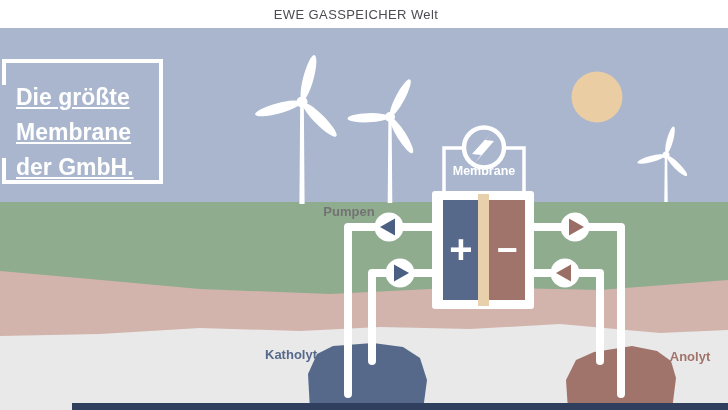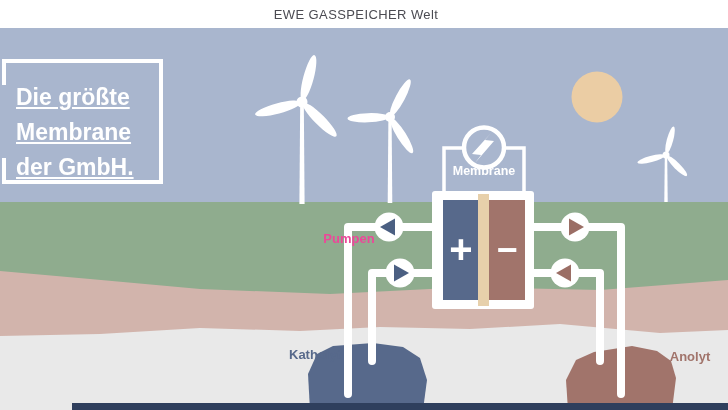--- a/index.html
+++ b/index.html
@@ -3,23 +3,23 @@
 <meta charset="utf-8">
 <title>EWE Gasspeicher Infografik</title>
 <style>
   html,body{margin:0;padding:0;}
   body{font-family:"Liberation Sans", sans-serif;}
   .stage{position:relative;width:728px;height:410px;background:#ffffff;overflow:hidden;}
   .scene-svg{position:absolute;left:0;top:28px;width:728px;height:382px;display:block;}
   .header-title{position:absolute;top:7px;left:0;width:712px;text-align:center;
     font-size:13px;letter-spacing:.4px;color:#4b4b52;}
   .label{position:absolute;text-align:center;}
-  .lbl-white{color:#ec4899;font-weight:bold;font-size:13px;margin-top:27px;}
+  .lbl-white{color:#737373;font-weight:bold;font-size:13px;}
   .lbl-membrane{color:#ffffff;font-weight:bold;font-size:12.5px;}
-  .lbl-katholyt{color:#57698b;font-weight:bold;font-size:13px;text-align:right;}
+  .lbl-katholyt{color:#57698b;font-weight:bold;font-size:13px;}
   .lbl-anolyt{color:#a1746b;font-weight:bold;font-size:13px;}
   .lbl-salz{color:#8c8c8c;font-size:13px;}
   .hero-box{position:absolute;left:2px;top:59px;width:157px;height:117px;
     border:4px solid #ffffff;border-left:0;}
   .hero-stub-top{position:absolute;left:2px;top:59px;width:4px;height:26px;background:#ffffff;}
   .hero-stub-bottom{position:absolute;left:2px;top:158px;width:4px;height:26px;background:#ffffff;}
   .hero-text{position:absolute;left:16px;top:80px;width:150px;
     color:#ffffff;font-weight:bold;font-size:23px;line-height:35px;text-decoration:underline;}
   .sign{position:absolute;color:#ffffff;font-weight:bold;text-align:center;}
   .sign-plus{left:441px;top:227px;width:40px;height:44px;line-height:44px;font-size:40px;}

